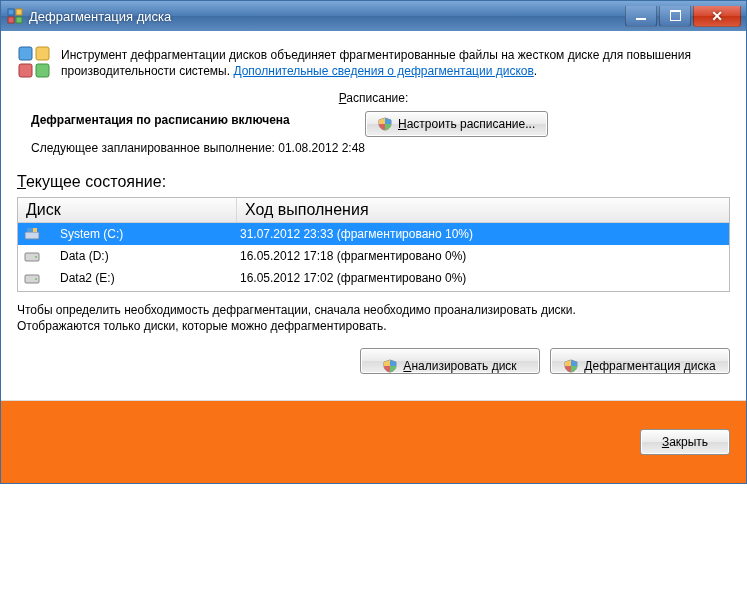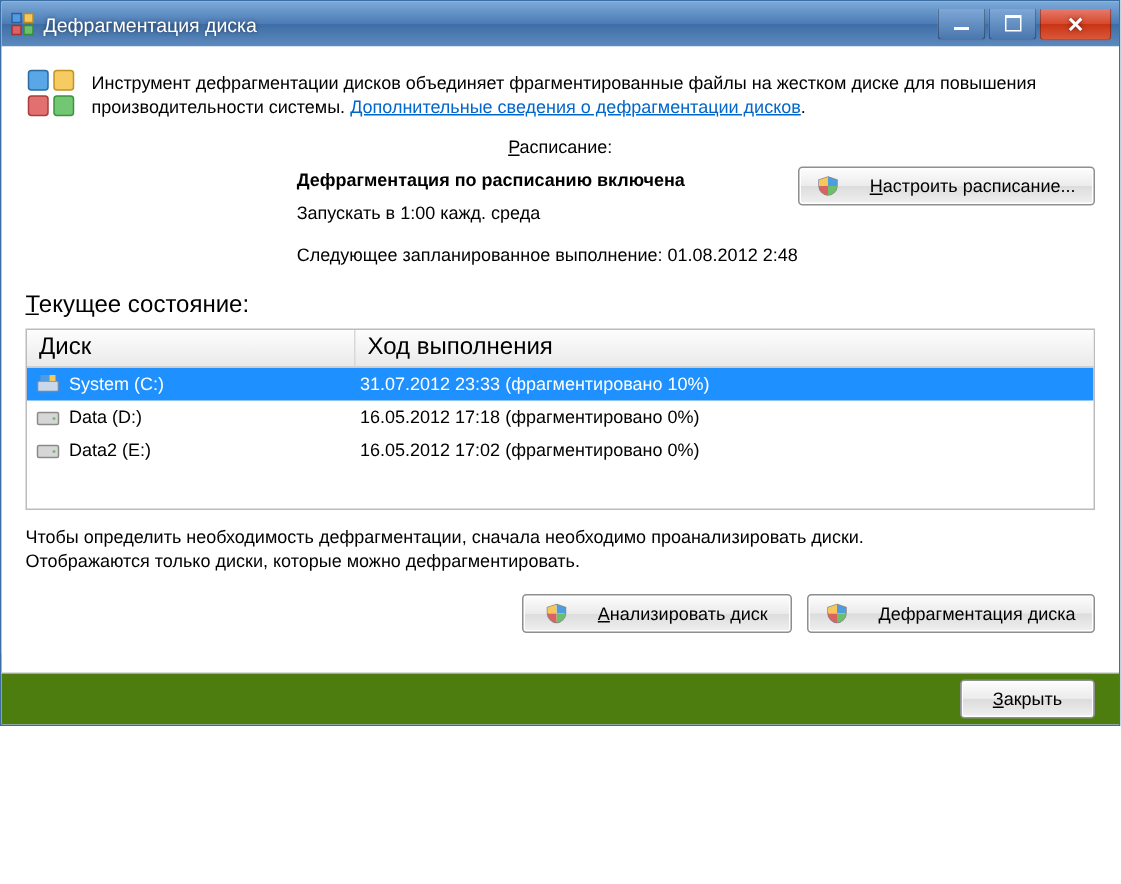--- a/index.html
+++ b/index.html
@@ -104,41 +104,41 @@
   }
   .section-label {
     font-size: 12px;
     margin-bottom: 6px;
     color: #000;
     text-align: center;
   }
   .sched-row {
     display: flex;
     align-items: flex-start;
-    justify-content: flex-end;
+    justify-content: flex-start;
   }
   .sched-info {
     padding-left: 14px;
     line-height: 18px;
   }
   .sched-on {
     font-weight: bold;
     margin-bottom: 4px;
   }
   .aero-button {
     height: 26px;
     padding: 0 12px;
     font-size: 12px;
     font-family: inherit;
     background: linear-gradient(to bottom, #fdfdfd 0%, #ebebeb 50%, #dcdcdc 51%, #f0f0f0 100%);
     border: 1px solid #8e8f8f;
     border-radius: 3px;
     display: inline-flex;
     align-items: center;
-    gap: 21px;
+    gap: 6px;
     cursor: pointer;
     box-shadow: 0 0 0 1px #fff inset;
   }
   .aero-button .shield {
     width: 14px; height: 14px;
     flex-shrink: 0;
   }
   .underline-key { text-decoration: underline; }
   .current-label {
     font-size: 16px;
@@ -173,45 +173,45 @@
   .disk-row {
     display:flex;
     height:22px;
     align-items:center;
     font-size:12px;
   }
   .disk-row.selected {
     background:#1e90ff;
     color:#fff;
   }
-  .col1 { width:210px; padding-left:6px; display:flex; align-items:center; gap:6px;}
+  .col1 { width:210px; padding-left:6px; display:flex; align-items:center; gap:20px;}
   .col2 { width:300px; padding-left:6px; }
   .col3 { flex:1; padding-left:6px; }
   .drive-icon {
     width:16px;height:16px;flex-shrink:0;
   }
   .hints {
     margin-top:10px;
     font-size:12px;
     line-height:16px;
   }
   .action-row {
     display:flex;
     justify-content:flex-end;
     gap:10px;
     margin-top:14px;
   }
-  .action-row .aero-button { min-width:180px; justify-content:center; }
+  .action-row .aero-button { min-width:180px; justify-content:center;align-items:flex-end; }
   .separator {
     border-top:1px solid #dcdcdc;
     margin:12px -16px 0 -16px;
   }
   .footer {
-    padding:4px 16px;
-    background:#4d7c0f;
+    padding:28px 16px;
+    background:#f97316;
     display:flex;
     justify-content:flex-end;
   }
   .footer .aero-button { min-width:90px; justify-content:center; }
 </style>
 </head>
 <body>
 
 <div class="window">
 
@@ -250,21 +250,20 @@
       <div class="intro-text">
         <span>Инструмент дефрагментации дисков объединяет фрагментированные файлы на жестком диске для повышения производительности системы. </span><a>Дополнительные сведения о дефрагментации дисков</a><span>.</span>
       </div>
     </div>
 
     <div class="section-label"><span class="underline-key">Р</span><span>асписание:</span></div>
 
     <div class="sched-row">
       <div class="sched-info">
         <div class="sched-on">Дефрагментация по расписанию включена</div>
-        <div>Запускать в 1:00 кажд. среда</div>
         <div style="margin-top:10px">Следующее запланированное выполнение: 01.08.2012 2:48</div>
       </div>
       <button class="aero-button">
         <span class="shield">
           <svg viewBox="0 0 14 14" width="14" height="14">
             <path d="M7 1 L13 3 V7 C13 10 10 13 7 13 C4 13 1 10 1 7 V3 Z" fill="#fff" stroke="#888"></path>
             <path d="M7 1 L13 3 V7 L7 7 Z" fill="#4f9de0"></path>
             <path d="M7 1 L1 3 V7 L7 7 Z" fill="#f5c75d"></path>
             <path d="M7 7 L13 7 C13 10 10 13 7 13 Z" fill="#6cc06c"></path>
             <path d="M7 7 L1 7 C1 10 4 13 7 13 Z" fill="#d96262"></path>

